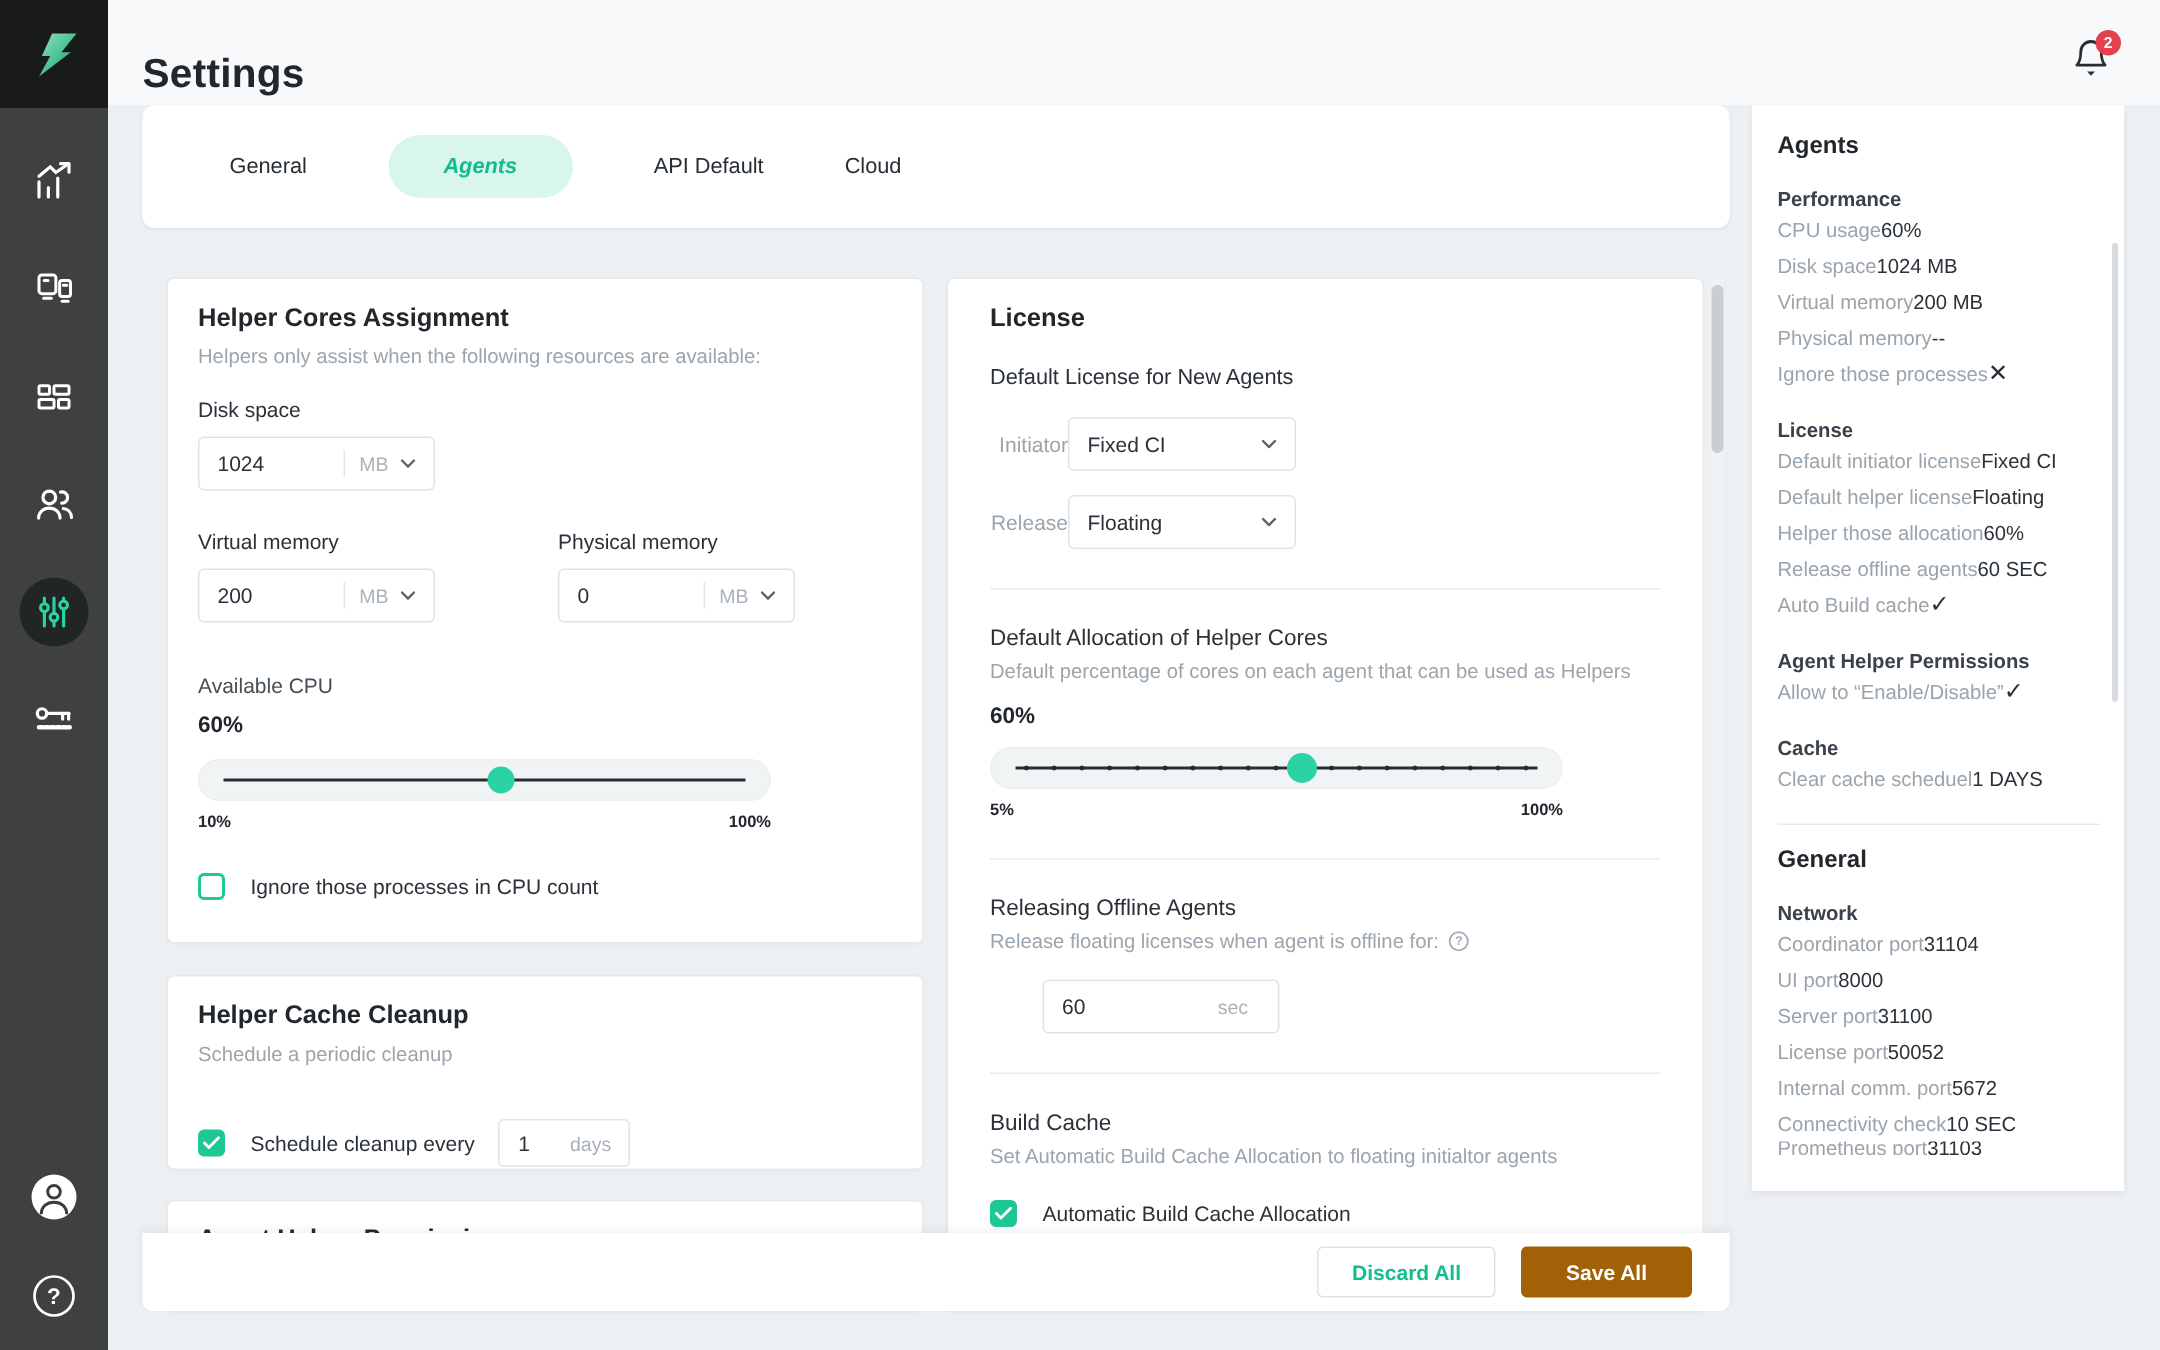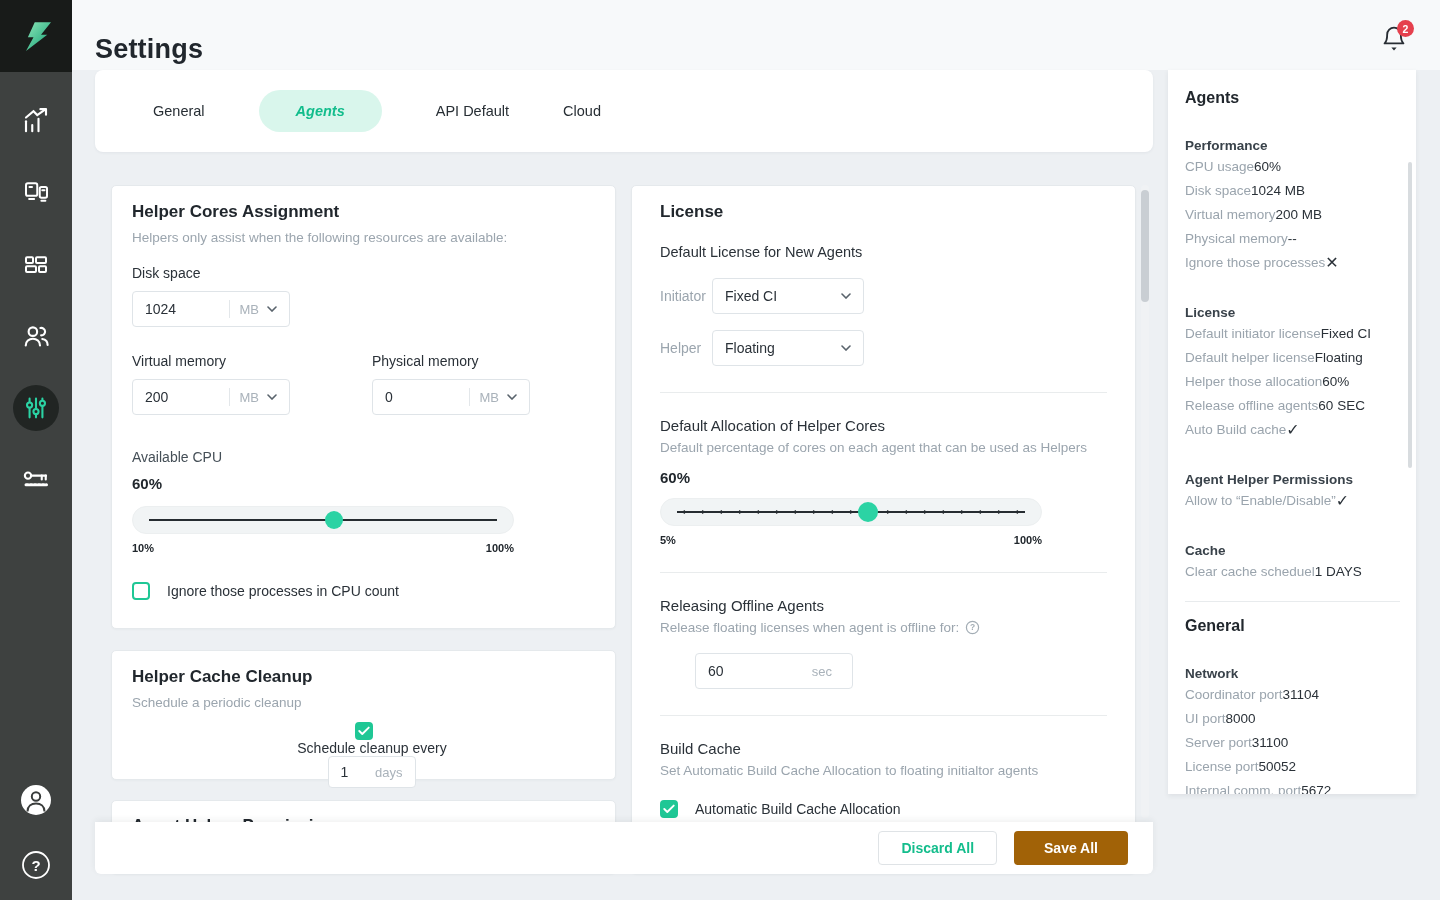--- a/index.html
+++ b/index.html
@@ -68,27 +68,27 @@
             color:#21272d; margin-top:8px; }
 
   .checkbox-row { display:flex; align-items:center; margin-top:28px; }
   .cb { width:18px; height:18px; border:2px solid #1fc795; border-radius:4px; flex:0 0 auto;
         display:flex; align-items:center; justify-content:center; background:#fff; cursor:pointer; }
   .cb svg { display:none; }
   .cb.checked { background:#1fc795; border-color:#1fc795; }
   .cb.checked svg { display:block; }
   .cb-label { font-size:14px; color:#2a3138; margin-left:17px; }
 
-  .cleanup-row { display:flex; align-items:center; margin-top:12px;flex-direction:column; }
+  .cleanup-row { display:flex; align-items:center; margin-top:36px; }
   .cleanup-row .unit-input { margin-left:16px; }
 
   
   .lic-label { font-size:14.5px; color:#2a3138; margin:22px 0 18px; }
   .drop-row { display:flex; align-items:center; margin-bottom:16px; }
-  .drop-row .rlabel { width:52px; font-size:14px; color:#9ba5ae; }
+  .drop-row .rlabel { width:52px; font-size:14px; color:#9ba5ae;text-align:right; }
   .dropdown { display:flex; align-items:center; width:152px; height:36px; border:1px solid #dfe4e8;
               border-radius:4px; padding:0 12px; cursor:pointer; }
   .dropdown .val { flex:1; font-size:14px; color:#2a3138; }
   .divider { border-top:1px solid #e9eced; margin:26px 0 24px; }
   .sec-title { font-size:15px; color:#2a3138; margin:0; }
   .sec-sub { font-size:13.5px; color:#9ba5ae; margin:6px 0 0; display:flex; align-items:center; gap:6px; }
   .sec-input { margin-top:18px;margin-left:35px; }
   .lic-slider-val { font-size:15px; font-weight:700; color:#21272d; margin:14px 0 12px; }
 
   
@@ -104,21 +104,21 @@
   .content-scroll { position:absolute; left:1141px; top:185px; width:8px; height:633px; background:#f0f2f4; border-radius:4px; z-index:6;}
   .content-scroll .sthumb { position:absolute; top:5px; left:0; width:8px; height:112px; background:#c9ced3; border-radius:4px; cursor:grab;}
 
   
   .summary { position:absolute; left:1168px; top:70px; width:248px; height:806px; z-index:6; }
   .summary-header { height:82px; background:#0cc292; display:flex; align-items:center; padding-left:17px; }
   .summary-title { color:#fff; font-size:20px; font-weight:700; }
   .summary-body { position:relative; background:#fff; height:724px; overflow:hidden;
                   padding:2px 16px 0 17px; box-shadow:0 2px 5px rgba(40,50,60,.08); }
   .sum-major { font-size:16px; font-weight:700; color:#21272d; margin-top:16px; line-height:19px; }
-  .sum-minor { font-size:13.5px; font-weight:700; color:#39424a; margin-top:30px; line-height:17px; }
+  .sum-minor { font-size:13.5px; font-weight:700; color:#39424a; margin-top:17px; line-height:17px; }
   .sum-row { display:flex; justify-content:flex-start; align-items:center; height:24px; font-size:13.5px; }
   .sum-row .lbl { color:#9aa4ad; }
   .sum-row .val { color:#2a3138; font-weight:500; }
   .sum-row.icon-value .val { font-size:16px; font-weight:400; }
   .sum-row.clipped { height:9px; overflow:hidden; }
   .divider-before { border-top:1px solid #e8ebed; margin-top:18px; padding-top:14px; }
   .sum-scroll { position:absolute; left:1408px; top:162px; width:4px; height:306px; background:#d8dcdf; border-radius:2px; z-index:7; }
 </style>
 </head>
 <body>
@@ -324,21 +324,21 @@
   <div class="drop-row">
     <span class="rlabel">Initiator</span>
     <div class="dropdown">
       <span class="val">Fixed CI</span>
       <svg class="chev" viewBox="0 0 10 6">
           <path d="M1 1l4 4 4-4" fill="none" stroke="#59636c" stroke-width="1.6" stroke-linecap="round"></path>
         </svg>
     </div>
   </div>
   <div class="drop-row">
-    <span class="rlabel">Helper</span>
+    <span class="rlabel">Release</span>
     <div class="dropdown">
       <span class="val">Floating</span>
       <svg class="chev" viewBox="0 0 10 6">
           <path d="M1 1l4 4 4-4" fill="none" stroke="#59636c" stroke-width="1.6" stroke-linecap="round"></path>
         </svg>
     </div>
   </div>
 
   <div class="divider"></div>
 

